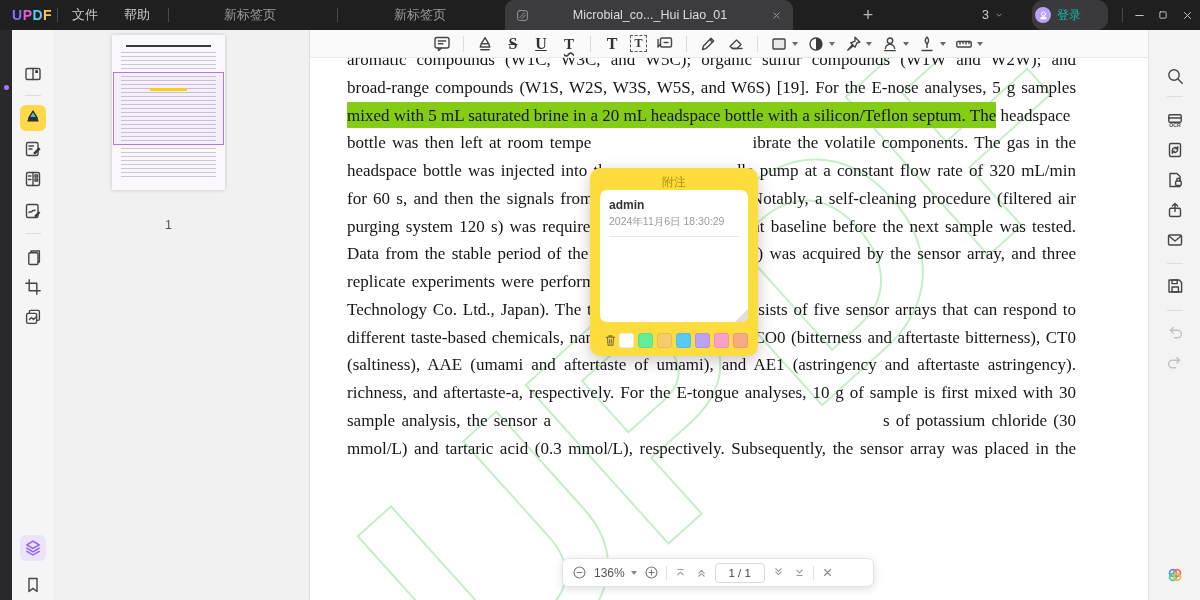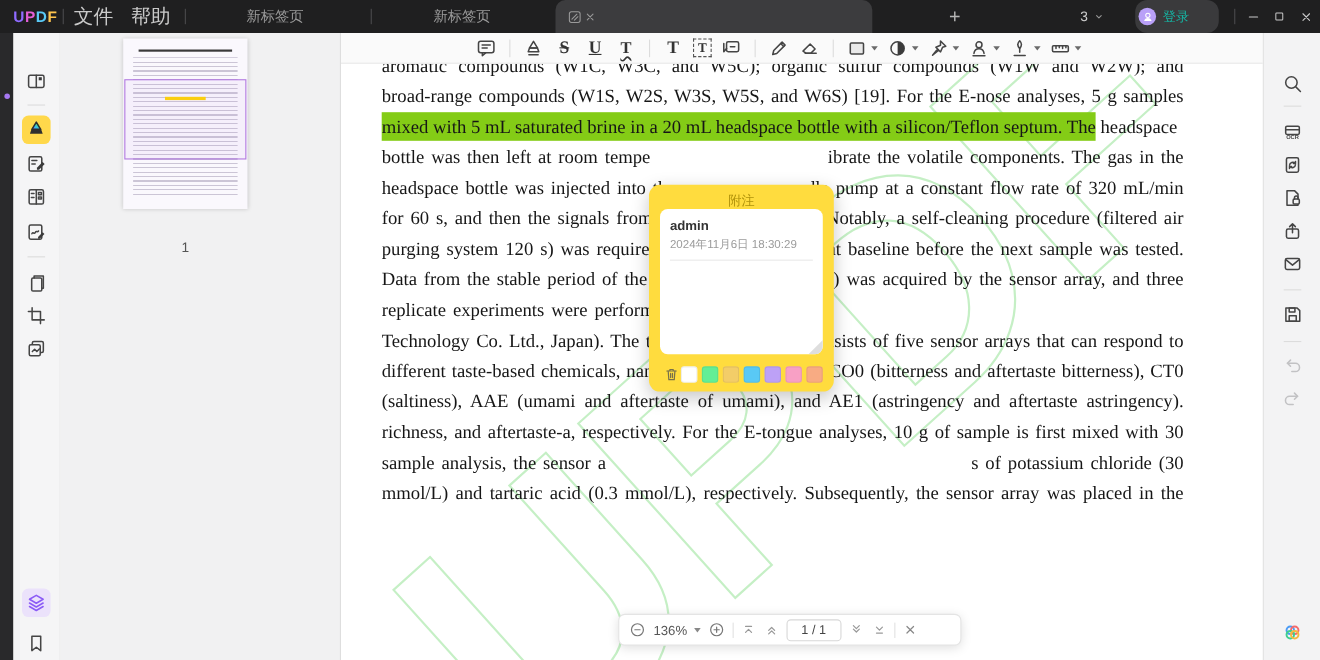--- a/index.html
+++ b/index.html
@@ -5,21 +5,21 @@
   * { margin:0; padding:0; box-sizing:border-box; }
   html,body { width:1200px; height:600px; overflow:hidden; background:#fff;
               font-family:"Liberation Sans", sans-serif; }
   .app { position:relative; width:1200px; height:600px; }
 
   
   .topbar { position:absolute; left:0; top:0; width:1200px; height:30px; background:#1f1f20; z-index:30; }
   .topbar .abs { position:absolute; top:0; height:30px; display:flex; align-items:center; }
   .logo { left:12px; font-weight:bold; font-size:14px; letter-spacing:.5px; }
   .tsep { position:absolute; top:8px; width:1px; height:14px; background:#4a4a4c; }
-  .menu-item { color:#c9c9c9; font-size:18px; justify-content:center; cursor:default; }
+  .menu-item { color:#c9c9c9; font-size:13px; justify-content:center; cursor:default; }
   .tab-inactive { color:#9a9a9a; font-size:13px; justify-content:center; width:150px; }
   .tab-active { left:505px; width:288px; top:2px; height:28px; background:#3c3c3e;
                 border-radius:9px 9px 0 0; display:flex; align-items:center; padding:0 10px; }
   .tab-active .title { color:#dedede; font-size:12.5px; flex:1; text-align:center;
                        white-space:nowrap; overflow:hidden; }
   .newtab { color:#b5b5b5; font-size:18px; font-weight:300; }
   .tabcount { color:#cfcfcf; font-size:12.5px; gap:4px; }
   .login-pill { left:1032px; top:5px; height:21px; width:76px; background:#3a3a3c; border-radius:11px;
                 display:flex; align-items:center; gap:6px; padding:0 10px 0 3px; }
   .avatar { width:16px; height:16px; border-radius:50%; background:#b9a0f8; display:flex;
@@ -128,20 +128,21 @@
     <span class="tsep" style="left:337px"></span>
     <div class="abs tab-inactive" style="left:345px">新标签页</div>
 
     <div class="abs tab-active">
       <span class="icon" id="tabicon">
           <svg viewBox="0 0 20 20" width="15" height="15" fill="none" stroke="#9a9a9a" stroke-width="1.3" stroke-linecap="round" stroke-linejoin="round">
             <rect x="3.5" y="3.5" width="13" height="13" rx="2.5"></rect>
             <path d="M6.6 12.6l6-6M9.6 13.8l4.2-4.2"></path>
           </svg>
         </span>
+      <span class="title">Microbial_co..._Hui Liao_01</span>
       <span class="icon" id="tabclose">
           <svg viewBox="0 0 20 20" width="13" height="13" fill="none" stroke="#9a9a9a" stroke-width="1.5" stroke-linecap="round" stroke-linejoin="round">
             <path d="M6 6l8 8M14 6l-8 8"></path>
           </svg>
         </span>
     </div>
     <div class="abs newtab" style="left:858px; width:20px; justify-content:center">+</div>
 
     <div class="abs tabcount" style="left:982px">
       <span>3</span>

